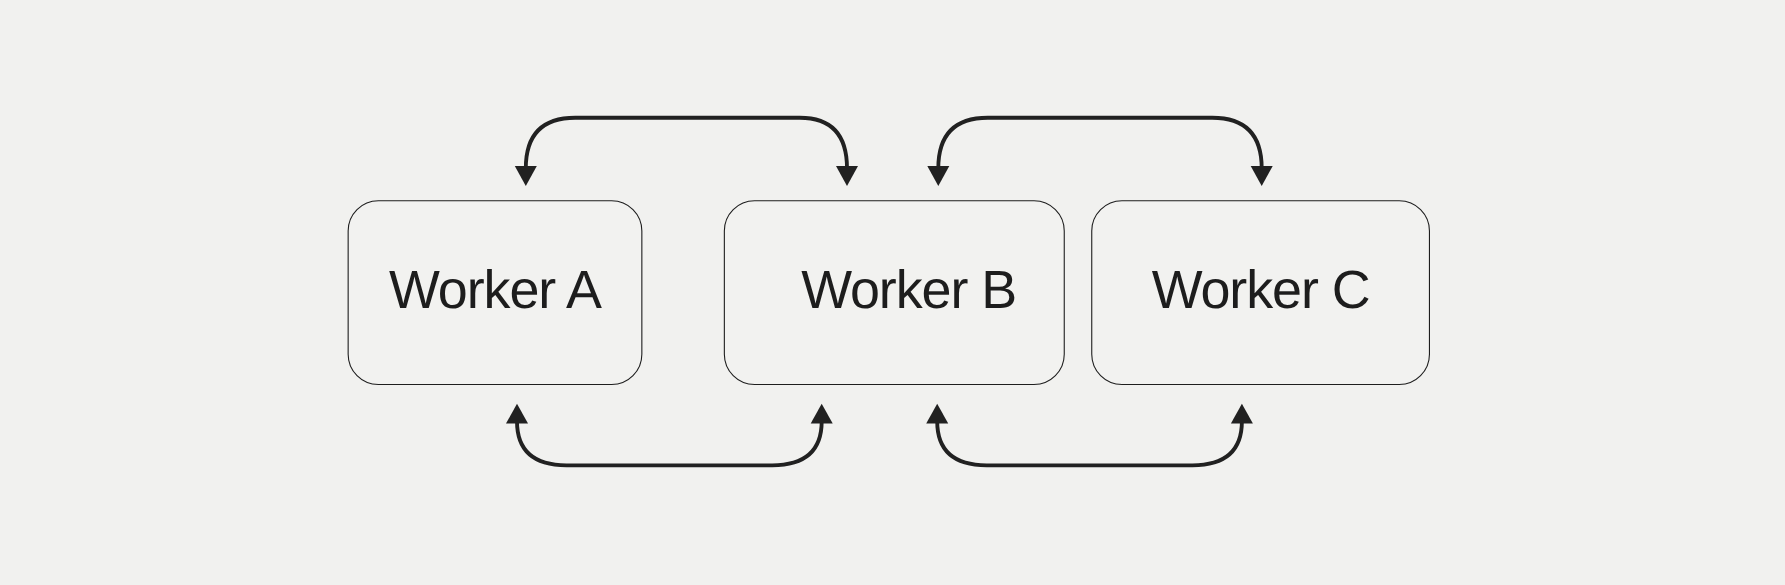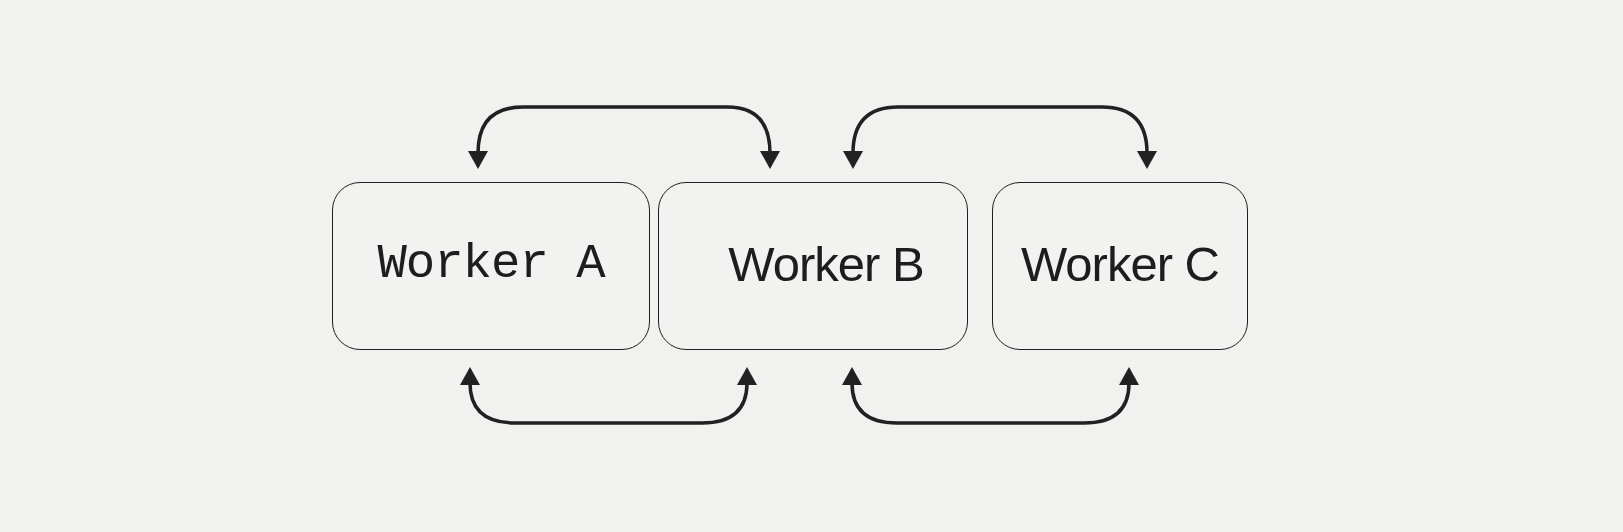--- a/index.html
+++ b/index.html
@@ -27,23 +27,23 @@
     top: 182px;
     height: 168px;
     box-sizing: border-box;
     background: #f2f2f0;
     border: 1.5px solid #1e1e1e;
     border-radius: 28px;
     display: flex;
     align-items: center;
     justify-content: center;
   }
-  .node-a { left: 332px; width: 318px; font-family: Liberation Mono, monospace; }
+  .node-a { left: 316px; width: 268px; }
   .node-b { left: 658px; width: 310px; padding-left: 26px; }
-  .node-c { left: 992px; width: 256px; }
+  .node-c { left: 992px; width: 308px; }
   .node-label {
     font-size: 49px;
     letter-spacing: -1px;
     font-weight: 400;
     color: #1d1d1d;
     white-space: nowrap;
     line-height: 1;
     padding-bottom: 4px;
   }
   .edge-path {

